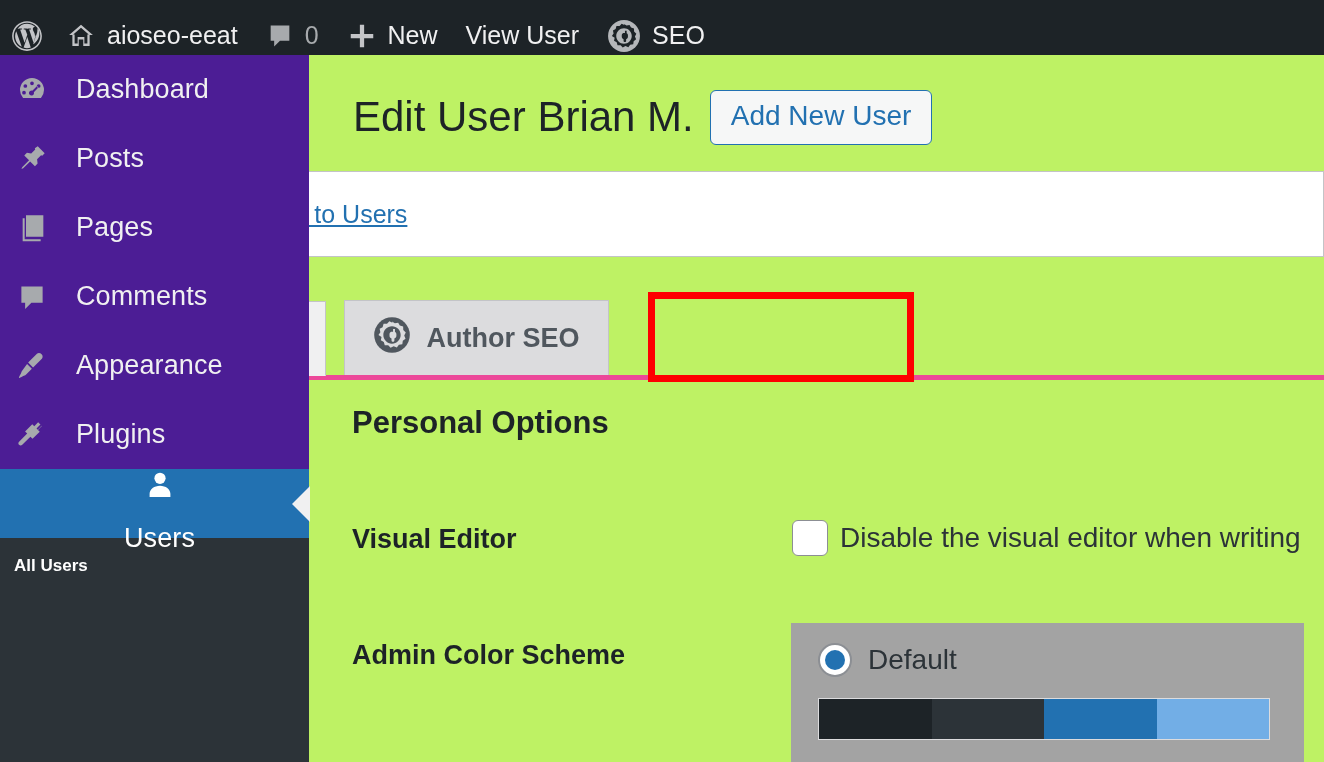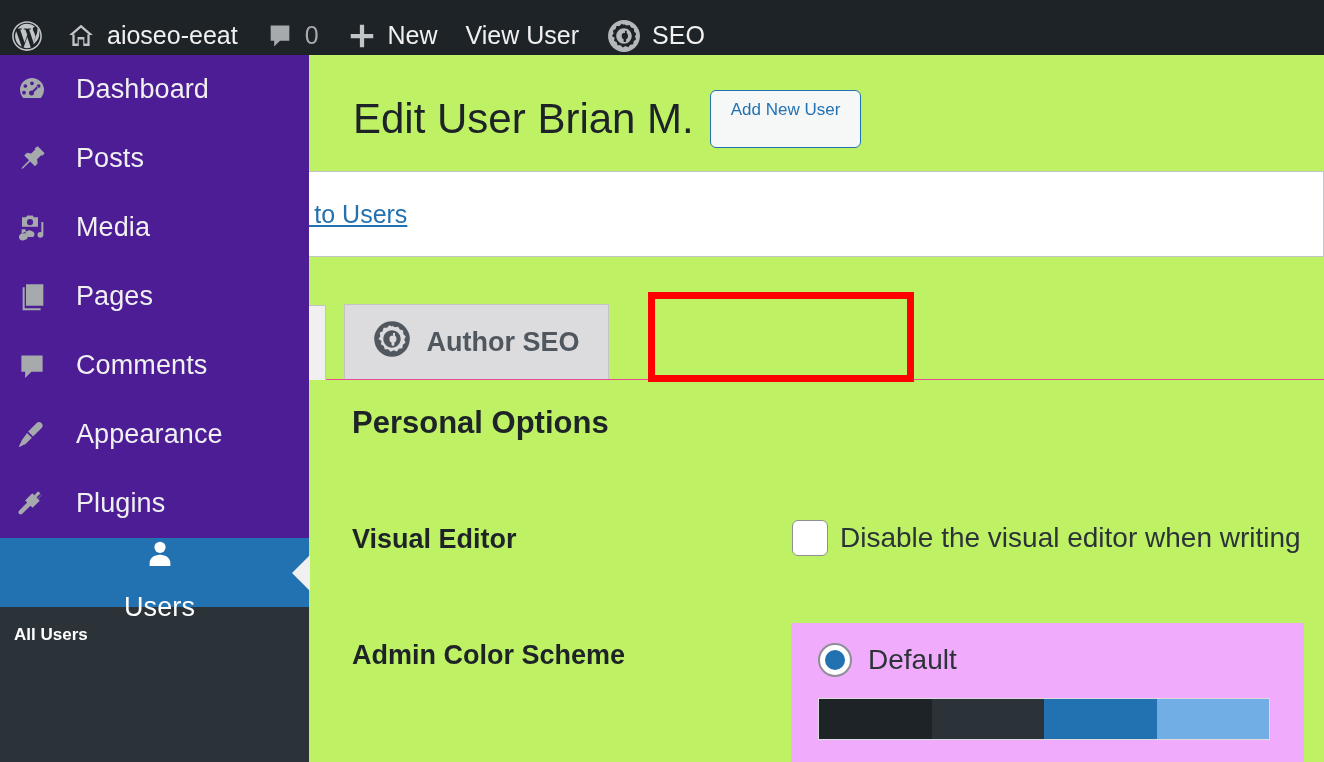--- a/index.html
+++ b/index.html
@@ -100,22 +100,22 @@
     font-weight: 400;
     color: #1d2327;
     line-height: 1.1;
     white-space: nowrap;
   }
   .page-title-action {
     border: 1px solid #2271b1;
     border-radius: 6px;
     background: #f6f7f7;
     color: #2271b1;
-    font-size: 17px;
-    padding: 10px 20px 27px;
+    font-size: 28px;
+    padding: 10px 20px 12px;
     line-height: 1.1;
     white-space: nowrap;
     cursor: pointer;
     font-family: "Liberation Sans", sans-serif;
   }
 
   .notice {
     position: absolute; left: 44px; top: 171px;
     width: 1280px; height: 86px;
     background: #fff;
@@ -132,21 +132,21 @@
   .notice a {
     color: #2271b1;
     text-decoration: underline;
   }
 
   
   .nav-tab-wrapper {
     position: absolute; left: 44px; top: 304px;
     width: 1280px;
     height: 76px;
-    border-bottom: 1px solid #ec4899;
+    border-bottom: 5px solid #ec4899;
     display: flex; align-items: flex-end;
   }
   .nav-tab {
     height: 75px;
     display: flex; align-items: center;
     gap: 16px;
     padding: 0 28px;
     font-size: 27px;
     font-weight: bold;
     color: #50575e;
@@ -205,21 +205,21 @@
   .checkbox-label {
     font-size: 28px;
     color: #2c3338;
     white-space: nowrap;
   }
 
   .color-palette-box {
     position: absolute;
     left: 791px; top: 623px;
     width: 513px; height: 139px;
-    background: #f0abfc;
+    background: #a3a3a3;
     padding: 20px 27px;
   }
   .radio-line { display: flex; align-items: center; gap: 16px; }
   .wp-radio {
     width: 34px; height: 34px;
     border-radius: 50%;
     border: 2px solid #8c8f94;
     background: #fff;
     display: flex; align-items: center; justify-content: center;
     flex: none;
@@ -310,32 +310,20 @@
 
     <div class="menu-item">
       <span class="mi-icon">
         <svg width="32" height="32" viewBox="0 0 24 24" fill="currentColor">
           <path d="M16.3 2.5l5.2 5.2-1.8 1.8-.9-.3-3 3 .4 3.2-2 2-3.6-3.6-5.2 5.2-1.3.5.5-1.3 5.2-5.2L6.2 9.4l2-2 3.2.4 3-3-.3-.9 2.2-1.4z"></path>
         </svg>
       </span>
       <span>Posts</span>
     </div>
 
-    <div class="menu-item">
-      <span class="mi-icon">
-        <svg width="32" height="32" viewBox="0 0 24 24" fill="currentColor">
-          <path d="M4.5 4h3l1-1.4h4L13.5 4h3v7h-12V4zm6 1.3a2.3 2.3 0 100 4.6 2.3 2.3 0 000-4.6z"></path>
-          <path d="M19 7.5v7.6a2.2 2.2 0 10 1.5 2V7.5H19z"></path>
-          <path d="M9.8 13.6a2.6 2.6 0 11-2.6 2.6v-3.3h-3v3.3a2.6 2.6 0 11-2 2.5 2.6 2.6 0 012-2.5"></path>
-          <circle cx="6.4" cy="18.4" r="2.4"></circle>
-          <circle cx="11.6" cy="16.6" r="2.2"></circle>
-        </svg>
-      </span>
-      <span>Media</span>
-    </div>
 
     <div class="menu-item">
       <span class="mi-icon">
         <svg width="32" height="32" viewBox="0 0 24 24" fill="currentColor">
           <path d="M7.5 2.5h13v16h-13v-16zm-1 2.2v15.8h12v1.5h-13.5V4.7h1.5z"></path>
         </svg>
       </span>
       <span>Pages</span>
     </div>
 

